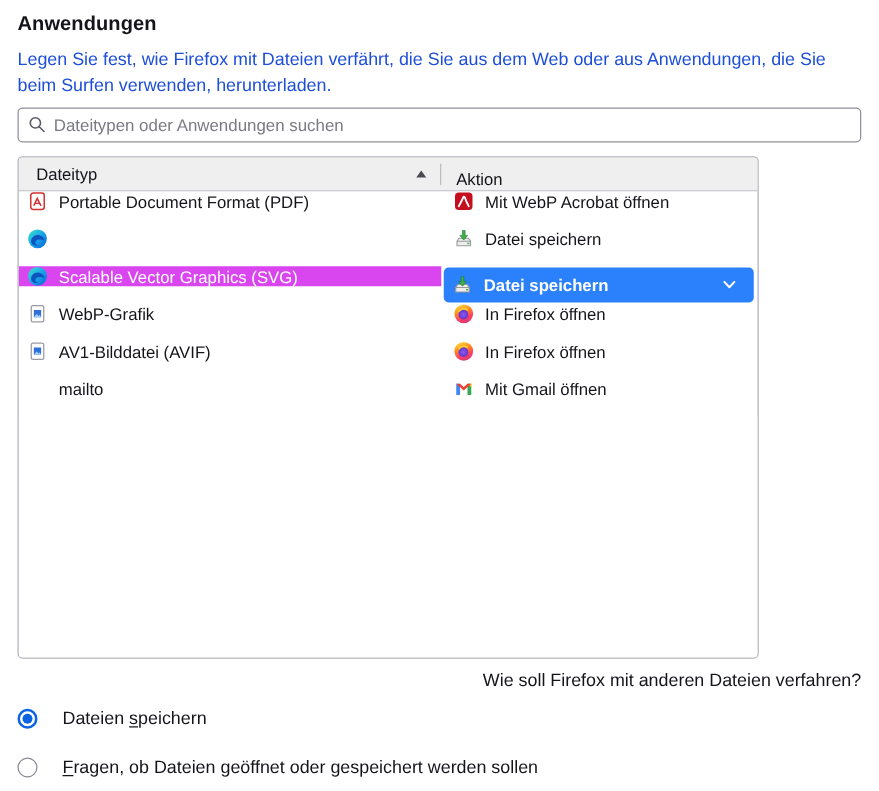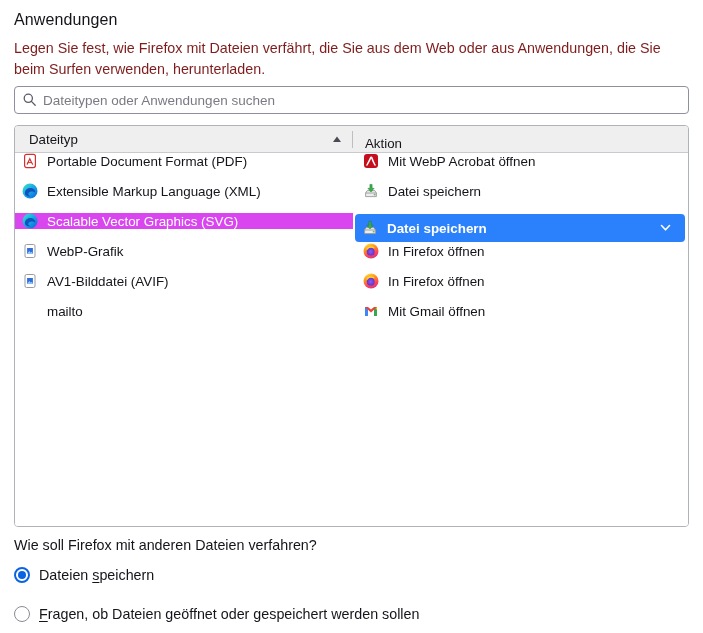--- a/index.html
+++ b/index.html
@@ -1,33 +1,33 @@
 <!DOCTYPE html>
 <html><head>
 <meta charset="utf-8">
 <style>
   * { box-sizing: border-box; margin: 0; padding: 0; }
   html, body { width: 703px; height: 633px; background: #fff; overflow: hidden; }
   body { font-family: "Liberation Sans", sans-serif; color: #15141a; }
   .page { padding: 10px 14px 0 14px; width: 703px; }
 
-  .title { font-size: 16px; font-weight: 400; line-height: 20px; letter-spacing: .1px; }
-  .desc { margin-top: 8px; font-size: 14.3px; line-height: 21px; width: 676px; color: #7f1d1d; }
+  .title { font-size: 16px; font-weight: 700; line-height: 20px; letter-spacing: .1px; }
+  .desc { margin-top: 8px; font-size: 14.3px; line-height: 21px; width: 676px; color: #1d4ed8; }
 
   .searchwrap { position: relative; margin-top: 6px; width: 675px; }
   .searchwrap input {
     width: 675px; height: 28px; border: 1px solid #8f8f9d; border-radius: 4px;
     padding: 0 8px 0 28px; font-size: 13.5px; font-family: "Liberation Sans", sans-serif;
     color: #14532d; outline: none; background: #fff;
   }
   .searchwrap input::placeholder { color: #7a7a84; opacity: 1; }
   .search-ic { position: absolute; left: 8px; top: 6px; width: 15px; height: 15px; }
 
   .table {
-    margin-top: 11px; width: 675px; height: 402px;
+    margin-top: 11px; width: 593px; height: 402px;
     border: 1px solid #b1b1b9; border-radius: 4px; overflow: hidden;
     display: flex; flex-direction: column; background: #fff;
   }
   .thead {
     display: flex; align-items: center; height: 27px; flex: 0 0 27px;
     background: #efefef; border-bottom: 1px solid #c9c9cf; font-size: 13.3px;
   }
   .th-type { flex: 0 0 337px; display: flex; align-items: center; padding-left: 14px; height: 100%; cursor: default; }
   .th-type .lbl { flex: 1; }
   .sort-ic { width: 10px; height: 8px; margin-right: 10px; }
@@ -41,23 +41,23 @@
   .ficon { width: 16px; height: 16px; flex: 0 0 16px; margin-right: 9px; display: inline-block; }
   .row.selected .cell-type { background: #d946ef; color: #fff; }
   .action-btn {
     display: flex; align-items: center; height: 28px; margin: 1px 3px 1px 2px;
     flex: 1; background: #2b80fb; border-radius: 4px; color: #fff; font-weight: 700;
     padding-left: 7px; position: relative; cursor: default;
   }
   .chev { position: absolute; right: 14px; top: 10px; width: 11px; height: 8px; }
   .spacer-rows { flex: 1; background: #fff; }
 
-  .question { margin-top: 9px; font-size: 14.3px; line-height: 19px; }
-
-  .radio-row { display: flex; align-items: center; gap: 9px; font-size: 14.3px; cursor: default; }
+  .question { margin-top: 9px; font-size: 14.3px; line-height: 19px; text-align: right; }
+
+  .radio-row { display: flex; align-items: center; gap: 20px; font-size: 14.3px; cursor: default; }
   .radio-row.r1 { margin-top: 12px; }
   .radio-row.r2 { margin-top: 23px; }
   .radio { width: 16px; height: 16px; border-radius: 50%; flex: 0 0 16px; position: relative; background: #fff; }
   .radio.on { border: 2px solid #0b63e3; }
   .radio.on::after {
     content: ""; position: absolute; left: 2px; top: 2px; width: 8px; height: 8px;
     border-radius: 50%; background: #0b63e3;
   }
   .radio.off { border: 1px solid #8a8a93; }
   .ukey { text-decoration: underline; text-underline-offset: 2px; }
@@ -131,21 +131,20 @@
           <span>Mit WebP Acrobat öffnen</span>
         </div>
       </div>
 
       <div class="row">
         <div class="cell-type">
           <svg class="ficon" viewBox="0 0 16 16">
             <circle cx="8" cy="8" r="7.5" fill="url(#gEdge)"></circle>
             <path d="M3.1 11.3 C2 6.9 6 4.3 9.5 5.1 C12.3 5.8 13.5 7.9 13.2 9.7 C11.7 8.2 8.3 8.2 6.8 9.7 C5.6 10.9 6.4 12.5 8.4 13.3 C6.2 13.7 3.9 12.9 3.1 11.3 Z" fill="#0e47b8" opacity="0.88"></path>
           </svg>
-          <span>Extensible Markup Language (XML)</span>
         </div>
         <div class="cell-action">
           <svg class="ficon" viewBox="0 0 16 16">
             <path d="M2.6 10 L4.2 7.6 H11.8 L13.4 10 V13.6 H2.6 Z" fill="#ededed" stroke="#9a9a9a" stroke-width="0.9"></path>
             <line x1="2.6" y1="10" x2="13.4" y2="10" stroke="#9a9a9a" stroke-width="0.9"></line>
             <rect x="10.8" y="11.2" width="1.7" height="1.1" fill="#3bb54a"></rect>
             <path d="M6.9 1.4 H9.1 V5.3 H11.1 L8 9 L4.9 5.3 H6.9 Z" fill="#3fae49" stroke="#1e7e34" stroke-width="0.5"></path>
           </svg>
           <span>Datei speichern</span>
         </div>

